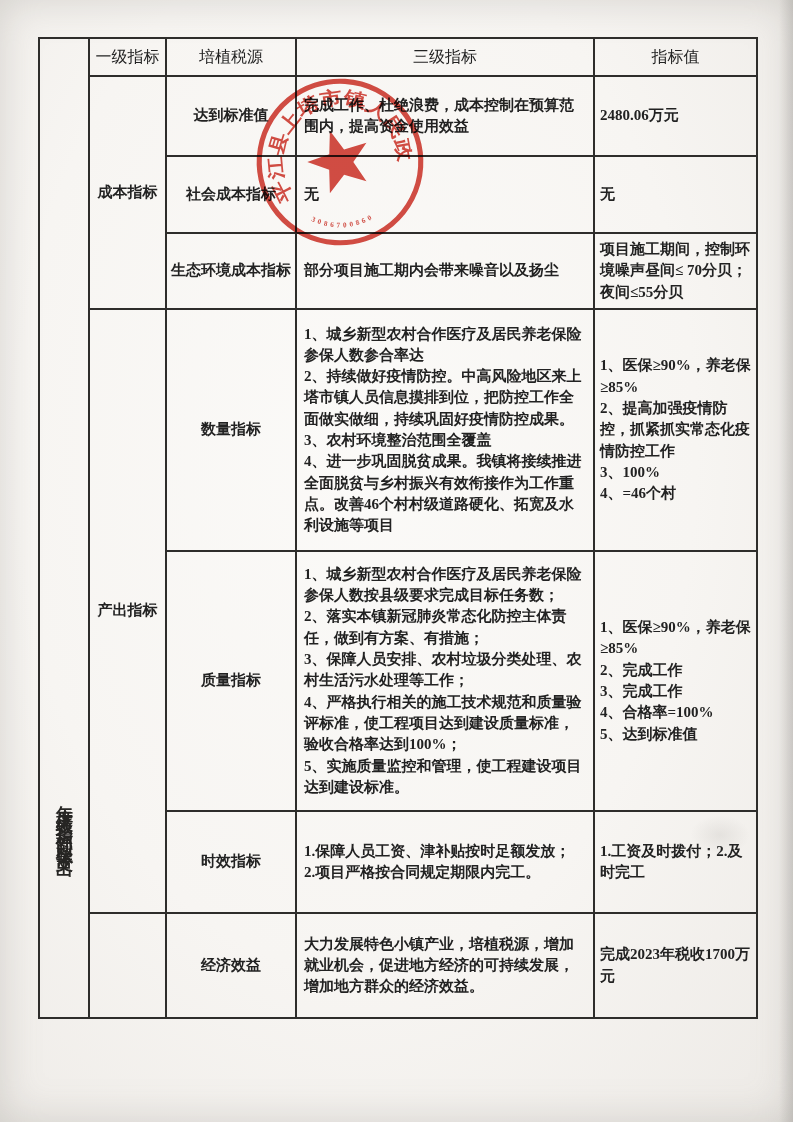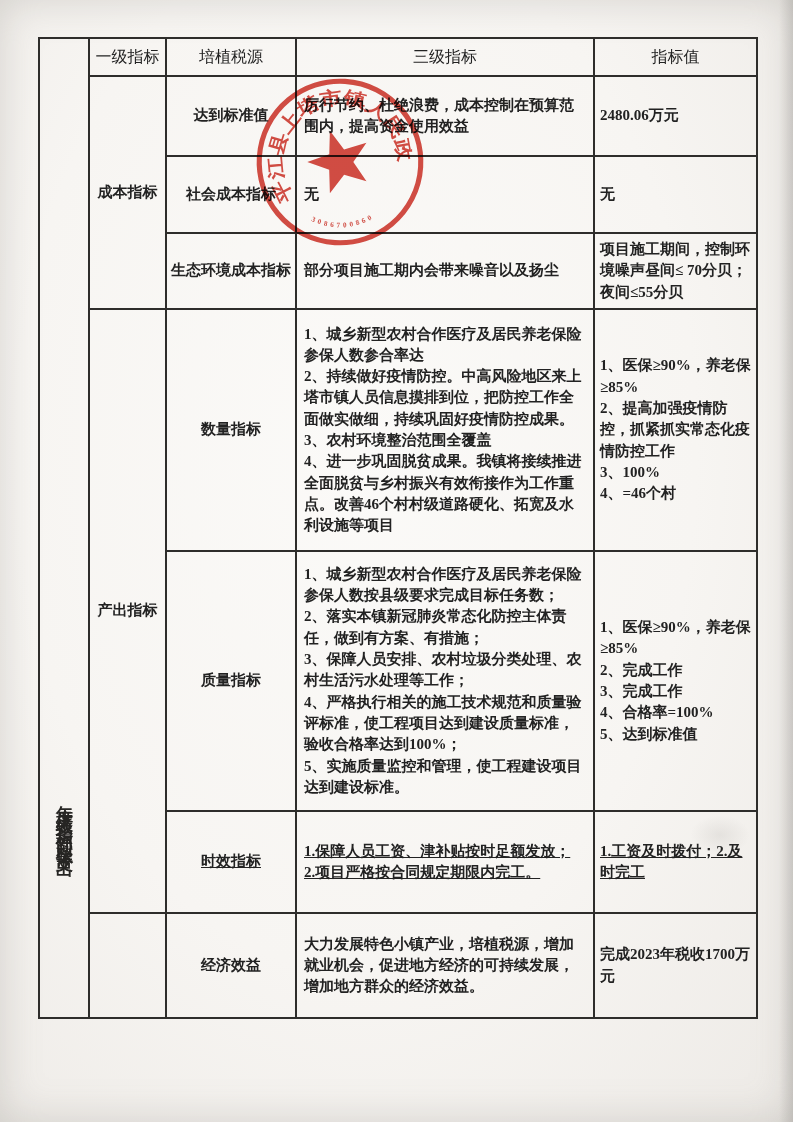--- a/index.html
+++ b/index.html
@@ -33,21 +33,21 @@
   .cell-center { text-align:center; }
   .cell-text { text-align:left; padding:5px 7px; white-space:pre-line; }
   .cell-value { text-align:left; padding:5px 5px; white-space:pre-line; }
   .side-cell { vertical-align:top; text-align:center; }
   .vertical-label {
     writing-mode:vertical-rl; text-orientation:upright;
     letter-spacing:5px; font-size:17px; font-weight:700;
     margin:585px auto 0 auto; color:#262523;
   }
   .r1 { height:80px; } .r2 { height:77px;margin-left:48px; } .r3 { height:76px; }
-  .r4 { height:242px; } .r5 { height:260px; } .r6 { height:102px;text-decoration:underline; } .r7 { height:105px; }
+  .r4 { height:242px; } .r5 { height:260px; } .r6 { height:102px; } .r7 { height:105px; }
   .seal {
     position:absolute; left:250px; top:72px; width:180px; height:180px;
     transform:rotate(-18deg);
     mix-blend-mode:multiply; opacity:.88;
     pointer-events:none;
   }
   .seal text { font-family:"Liberation Serif", serif; font-weight:700; }
   .smudge { position:absolute; left:690px; top:815px; width:60px; height:40px;
     background:radial-gradient(ellipse, rgba(120,115,110,.12), rgba(0,0,0,0) 70%); }
 </style>
@@ -70,21 +70,21 @@
         <div class="vertical-label">年度绩效指标部门整体支出</div>
       </td>
       <th>一级指标</th>
       <th>培植税源</th>
       <th>三级指标</th>
       <th>指标值</th>
     </tr>
     <tr class="r1">
       <td rowspan="3" class="cell-center">成本指标</td>
       <td class="cell-center">达到标准值</td>
-      <td class="cell-text">厉行节约、杜绝浪费，成本控制在预算范围内，提高资金使用效益</td>
+      <td class="cell-text">完成工作、杜绝浪费，成本控制在预算范围内，提高资金使用效益</td>
       <td class="cell-value">2480.06万元</td>
     </tr>
     <tr class="r2">
       <td class="cell-center">社会成本指标</td>
       <td class="cell-text">无</td>
       <td class="cell-value">无</td>
     </tr>
     <tr class="r3">
       <td class="cell-center">生态环境成本指标</td>
       <td class="cell-text">部分项目施工期内会带来噪音以及扬尘</td>

